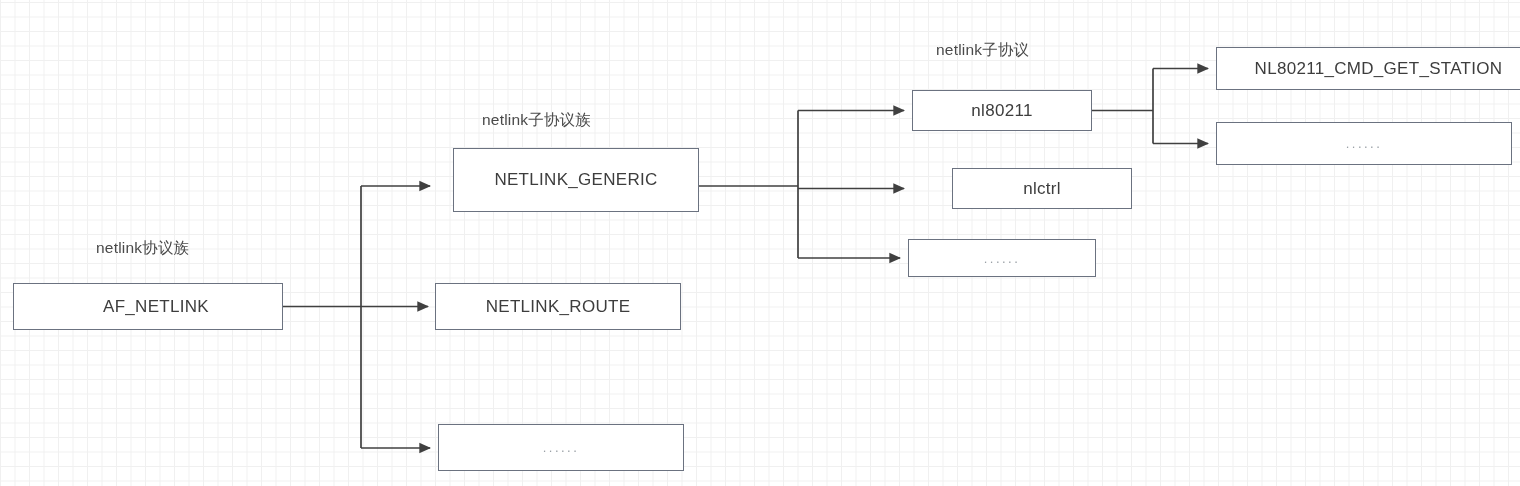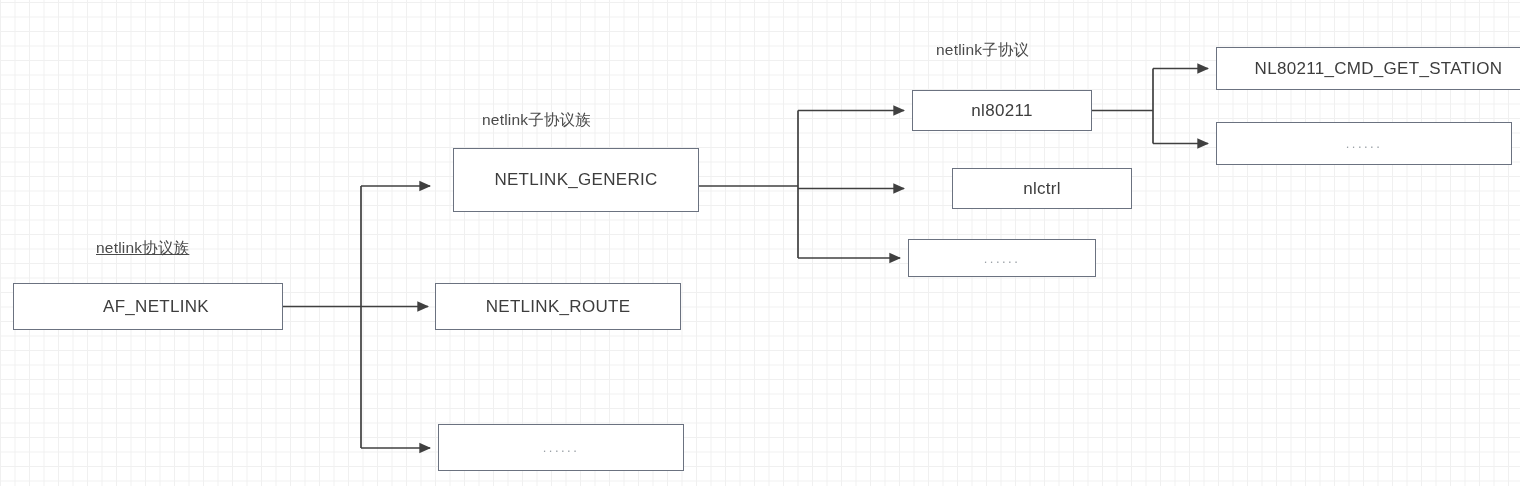--- a/index.html
+++ b/index.html
@@ -96,21 +96,21 @@
       <path d="M 1092 110.5 L 1153 110.5"></path>
 
       <path d="M 1153 68.5 L 1153 143.5"></path>
 
       <path d="M 1153 68.5 L 1208 68.5" marker-end="url(#arrow)"></path>
 
       <path d="M 1153 143.5 L 1208 143.5" marker-end="url(#arrow)"></path>
     </g>
   </svg>
 
-  <div class="caption" style="left:96px; top:238px;text-decoration:underline;">netlink协议族</div>
+  <div class="caption" style="left:96px; top:238px;">netlink协议族</div>
   <div class="caption" style="left:482px; top:110px;">netlink子协议族</div>
   <div class="caption" style="left:936px; top:40px;text-align:center;">netlink子协议</div>
 
   <div class="node" style="left:13px; top:283px; width:270px; height:47px;padding-left:16px;">AF_NETLINK</div>
 
   <div class="node" style="left:438px; top:148px; width:246px; height:64px;margin-left:15px;">NETLINK_GENERIC</div>
 
   <div class="node" style="left:435px; top:283px; width:246px; height:47px;">NETLINK_ROUTE</div>
 
   <div class="node dots" style="left:438px; top:424px; width:246px; height:47px;">......</div>

